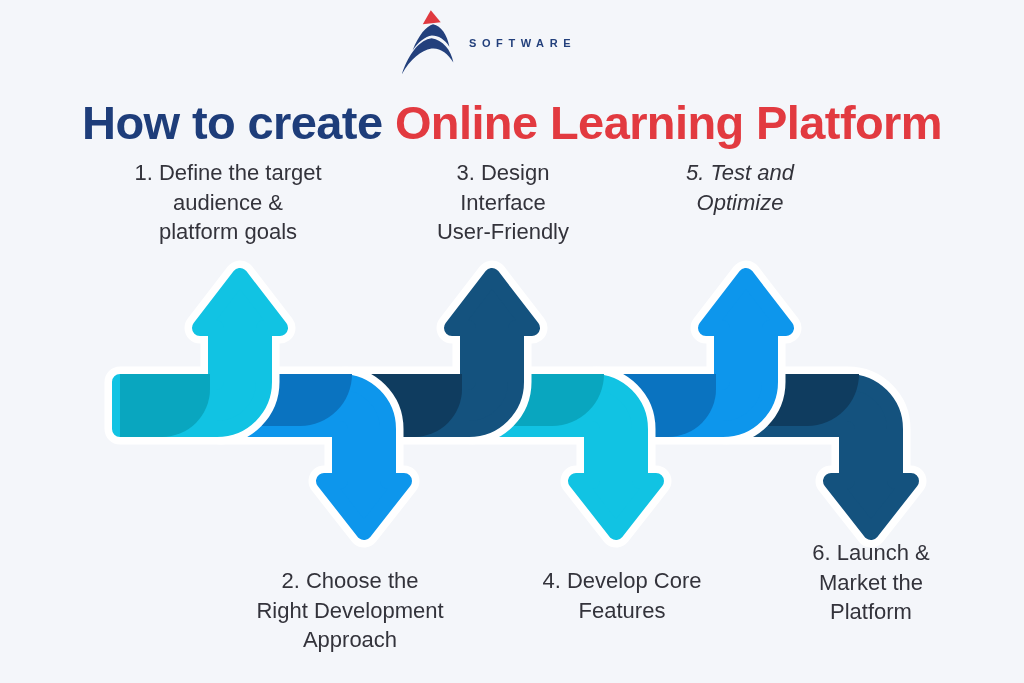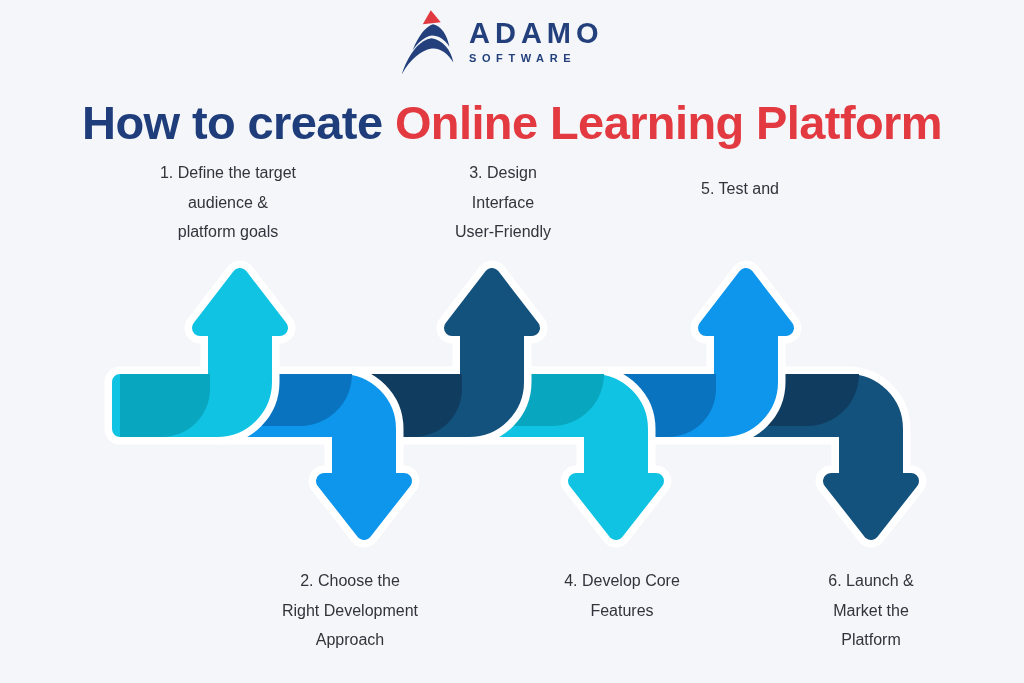--- a/index.html
+++ b/index.html
@@ -29,42 +29,41 @@
   
   .ribbon{position:absolute;left:0;top:0;}
   .gap{
     fill:var(--gap-white,#fff);stroke:var(--gap-white,#fff);
     stroke-width:31;stroke-linejoin:round;stroke-linecap:round;
   }
   .arrow{stroke-width:16;stroke-linejoin:round;stroke-linecap:round;}
   
   .step-label{
     position:absolute;width:264px;text-align:center;
-    color:var(--text,#33333b);font-size:16px;line-height:29.5px;font-weight:500;
+    color:var(--text,#33333b);font-size:22px;line-height:29.5px;font-weight:500;
   }
   .s1{left:96px;top:158px;}
   .s3{left:371px;top:158px;}
-  .s5{left:608px;top:174px;}
+  .s5{left:608px;top:158px;font-style:italic;}
   .s2{left:218px;top:566px;}
   .s4{left:490px;top:566px;}
-  .s6{left:739px;top:566px;}
+  .s6{left:739px;top:538px;}
 </style>
 </head>
 <body>
 
 <div class="logo">
   <svg width="58" height="68" viewBox="0 0 62 72">
     <g transform="skewX(-6) translate(6,0)">
       <path d="M25 2 L37 15 L18 17 Z" fill="var(--logo-red,#e0393f)"></path>
       <path d="M10 45 C15 28 22 19 29 17 C38 19 45 28 49 41 C43 33 36 29 29 29 C22 30 15 36 10 45 Z" fill="var(--logo-navy,#23407c)"></path>
       <path d="M1 71 C7 46 17 34 29 32 C41 34 51 44 55 58 C48 48 39 42 30 43 C19 45 8 55 1 71 Z" fill="var(--logo-navy,#23407c)"></path>
     </g>
   </svg>
   <div class="logo-text">
-    <span class="logo-name">ADAMO</span>
     <span class="logo-sub">SOFTWARE</span>
   </div>
 </div>
 
 <h1 class="title"><span>How to create </span><span class="hl">Online Learning Platform</span></h1>
 
 <svg class="ribbon" width="1024" height="683" viewBox="0 0 1024 683">
 
   <g>
     <path class="gap" d="M726 382 L848 382 A47 47 0 0 1 895 429 L895 481 L911 481 L871 532 L831 481 L847 481 L847 429 L726 429 Z"></path>
@@ -108,20 +107,21 @@
   <div>audience &amp;</div>
   <div>platform goals</div>
 </div>
 <div class="step-label s3">
   <div>3. Design</div>
   <div>Interface</div>
   <div>User-Friendly</div>
 </div>
 <div class="step-label s5">
   <div>5. Test and</div>
+  <div>Optimize</div>
 </div>
 <div class="step-label s2">
   <div>2. Choose the</div>
   <div>Right Development</div>
   <div>Approach</div>
 </div>
 <div class="step-label s4">
   <div>4. Develop Core</div>
   <div>Features</div>
 </div>

